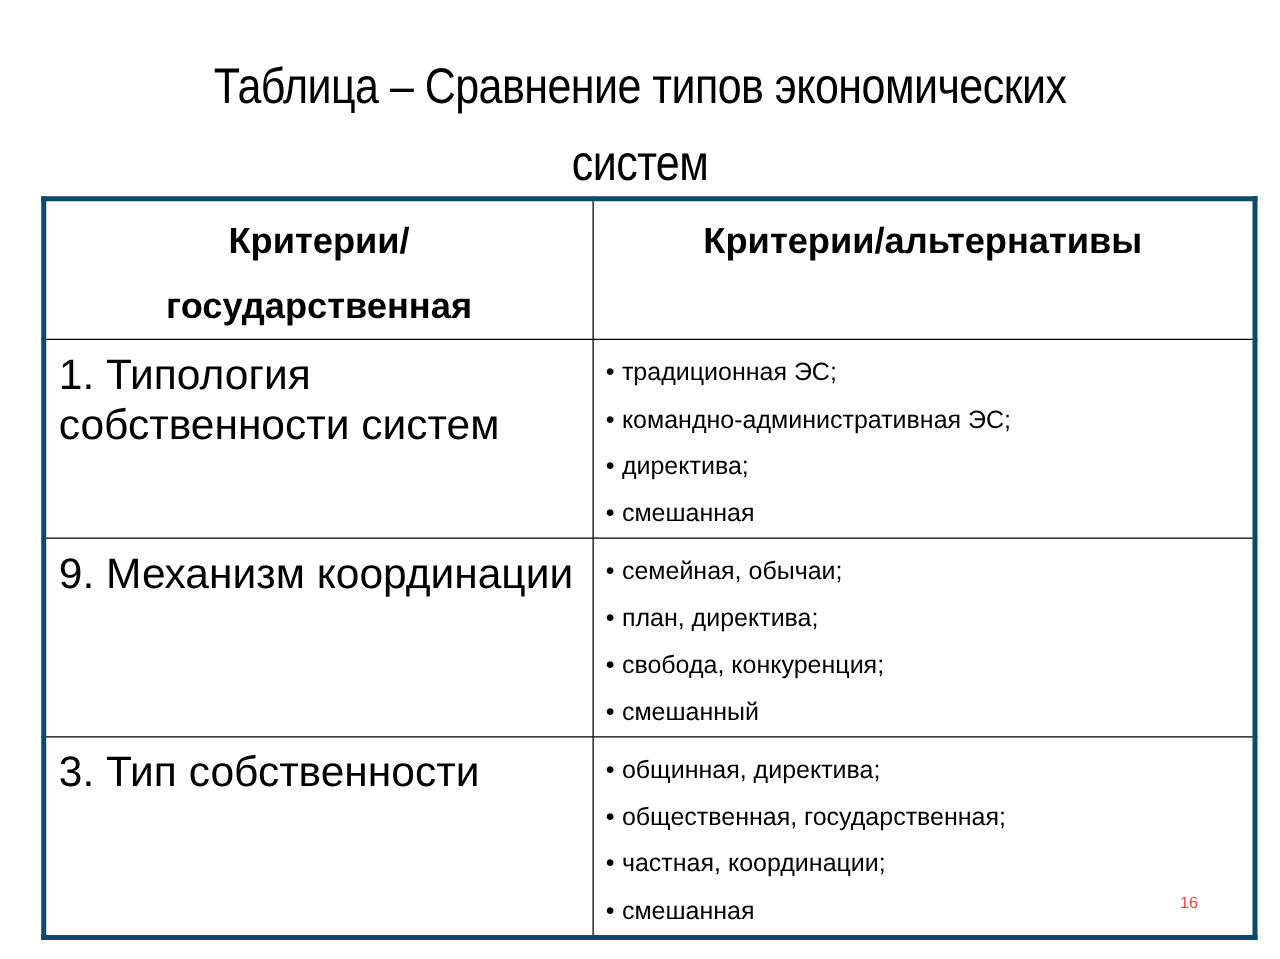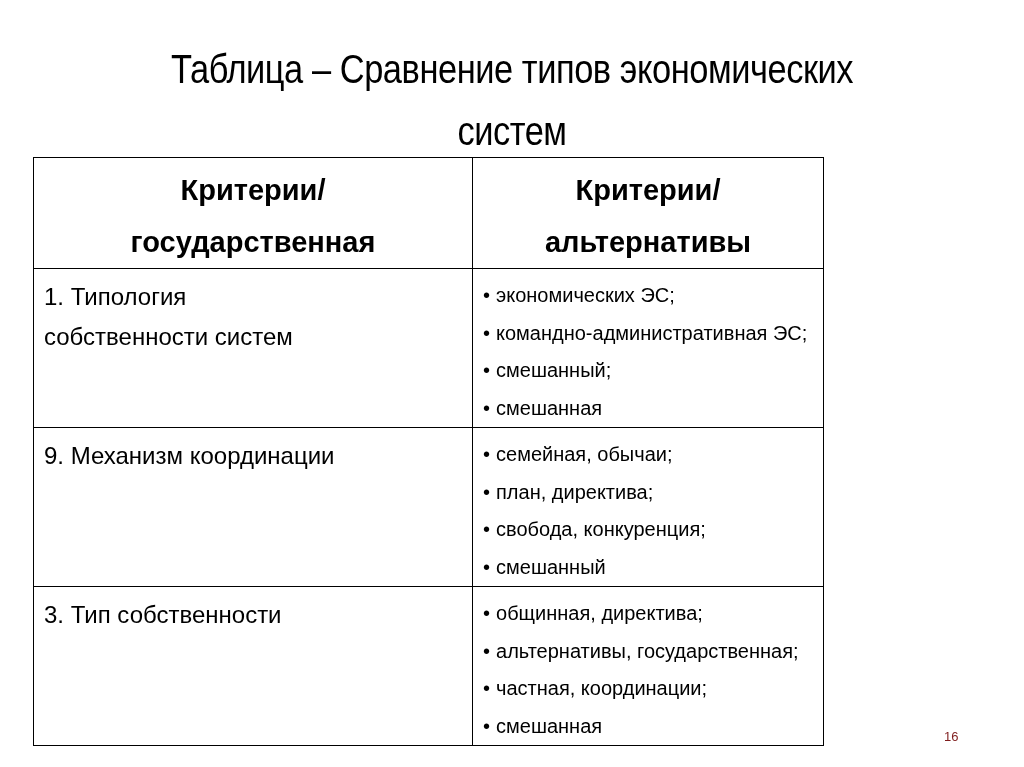--- a/index.html
+++ b/index.html
@@ -1,26 +1,26 @@
 <!DOCTYPE html>
 <html><head>
 <meta charset="utf-8">
 <style>
   html, body { margin:0; padding:0; background:#ffffff; }
   body { width:1024px; height:767px; position:relative; overflow:hidden; font-family:"Liberation Sans", sans-serif; color:#000; }
   .title { position:absolute; left:0; top:38px; width:1024px; text-align:center; font-family:"Liberation Sans", sans-serif; font-size:40px; line-height:62px; transform:scaleX(0.86); transform-origin:center; letter-spacing:-0.5px; }
-  .tbl { position:absolute; left:33px; top:157px; width:791px; height:584px; border:1px solid #0c4a6e; box-sizing:border-box; border-collapse:collapse; }
+  .tbl { position:absolute; left:33px; top:157px; width:973px; height:584px; border:4px solid #0c4a6e; box-sizing:border-box; border-collapse:collapse; }
   .tbl td { border:1.5px solid #000; vertical-align:top; padding:0; box-sizing:border-box; }
   .col1 { width:439px; }
   .hdr { font-weight:bold; font-size:29px; text-align:center; line-height:52px; padding-top:6px !important; }
-  .crit { font-size:24px; line-height:40px; padding:8px 0 0 10px !important;margin-left:24px; }
+  .crit { font-size:34px; line-height:40px; padding:8px 0 0 10px !important;margin-left:24px; }
   .alts { list-style:none; margin:0; padding:8px 0 0 10px; }
   .alts li { font-size:20px; line-height:37.5px; }
   .alts li .bul { margin-right:6px; }
-  .pnum { position:absolute; left:944px; top:729px; font-size:13px; color:#7f1d1d; }
+  .pnum { position:absolute; left:944px; top:714px; font-size:13px; color:#ef4444; }
 </style>
 </head>
 <body>
 
 <div class="title">
   <div>Таблица – Сравнение типов экономических</div>
   <div>систем</div>
 </div>
 
 <table class="tbl">
@@ -32,44 +32,44 @@
     </td>
     <td class="hdr">Критерии/альтернативы</td>
   </tr>
   <tr style="height:157px">
     <td class="col1 crit">
       <div>1. Типология</div>
       <div>собственности систем</div>
     </td>
     <td>
       <ul class="alts">
-        <li><span class="bul">•</span><span>экономических ЭС;</span></li>
+        <li><span class="bul">•</span><span>традиционная ЭС;</span></li>
         <li><span class="bul">•</span><span>командно-административная ЭС;</span></li>
-        <li><span class="bul">•</span><span>смешанный;</span></li>
+        <li><span class="bul">•</span><span>директива;</span></li>
         <li><span class="bul">•</span><span>смешанная</span></li>
       </ul>
     </td>
   </tr>
   <tr style="height:157px">
     <td class="col1 crit">9. Механизм координации</td>
     <td>
       <ul class="alts">
         <li><span class="bul">•</span><span>семейная, обычаи;</span></li>
         <li><span class="bul">•</span><span>план, директива;</span></li>
         <li><span class="bul">•</span><span>свобода, конкуренция;</span></li>
         <li><span class="bul">•</span><span>смешанный</span></li>
       </ul>
     </td>
   </tr>
   <tr style="height:159px">
     <td class="col1 crit">3. Тип собственности</td>
     <td>
       <ul class="alts">
         <li><span class="bul">•</span><span>общинная, директива;</span></li>
-        <li><span class="bul">•</span><span>альтернативы, государственная;</span></li>
+        <li><span class="bul">•</span><span>общественная, государственная;</span></li>
         <li><span class="bul">•</span><span>частная, координации;</span></li>
         <li><span class="bul">•</span><span>смешанная</span></li>
       </ul>
     </td>
   </tr>
 </tbody>
   </table>
 
 <div class="pnum">16</div>
 

